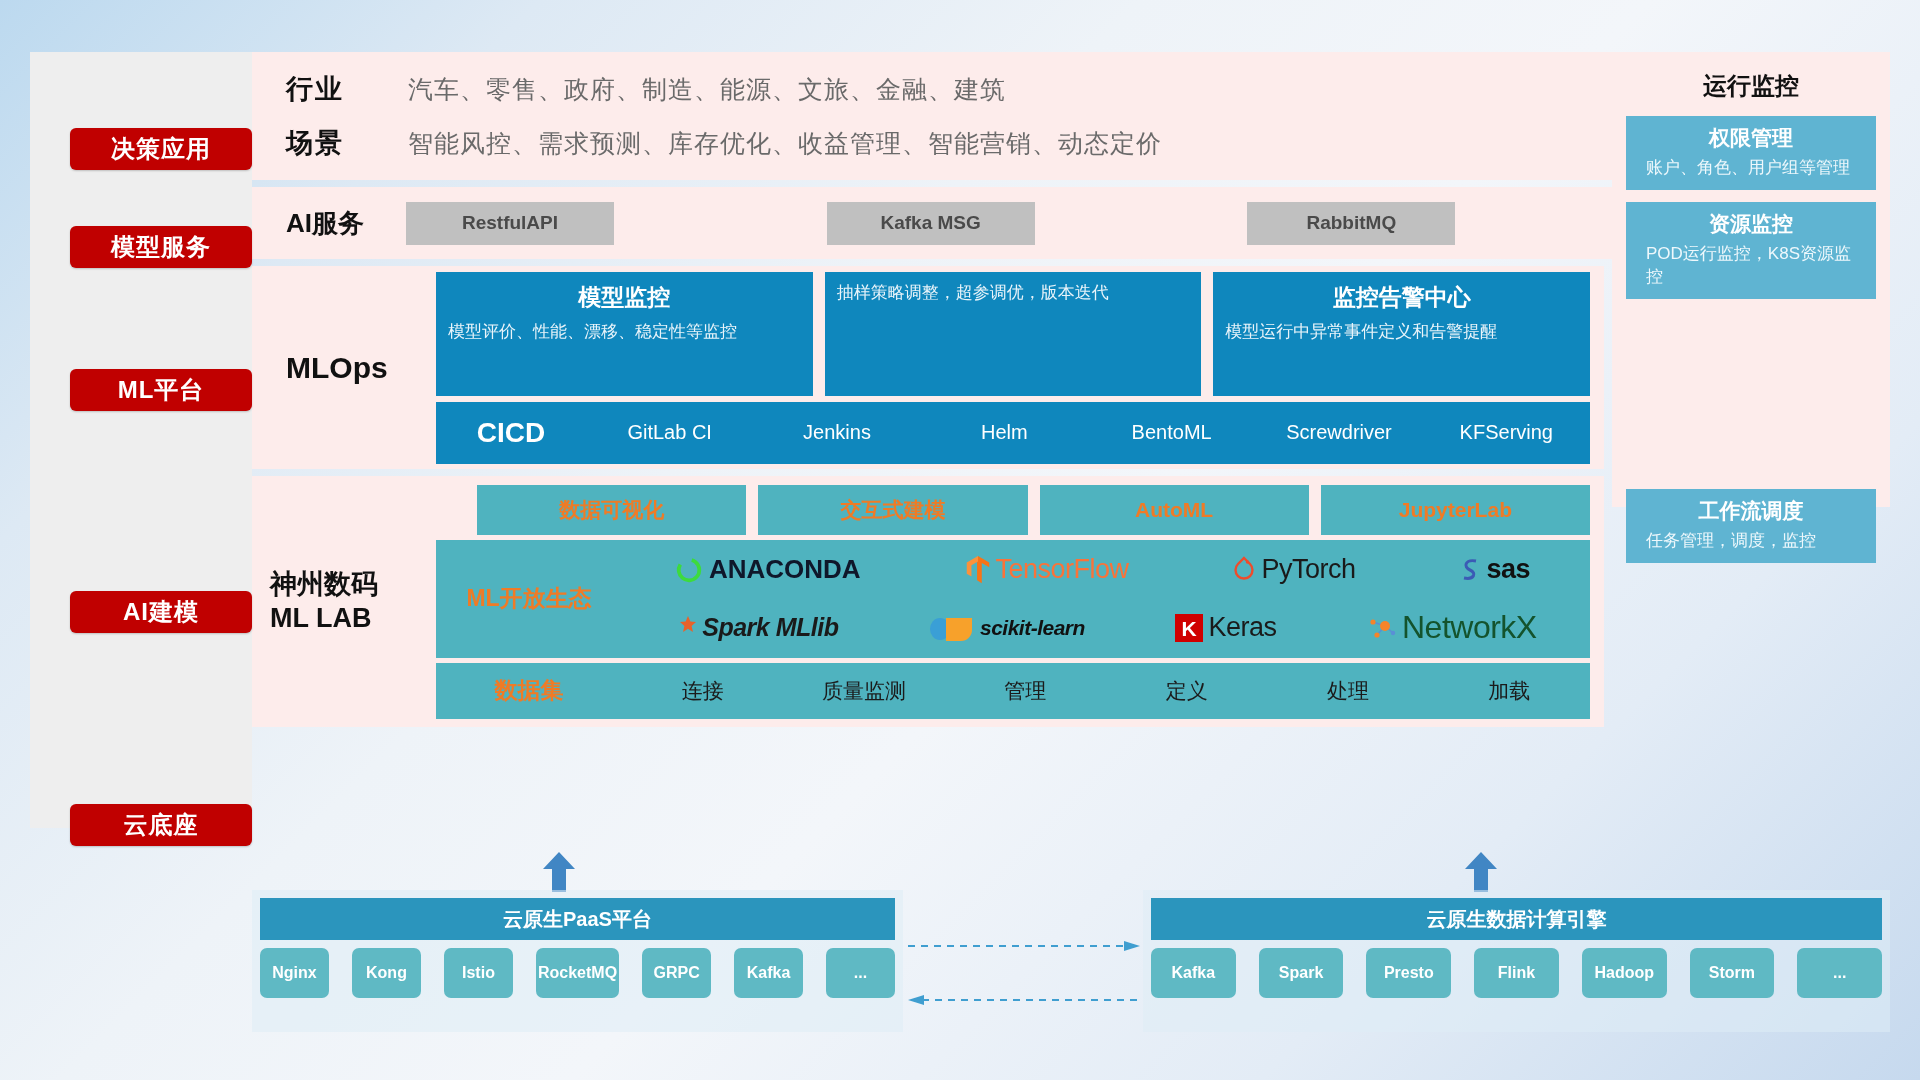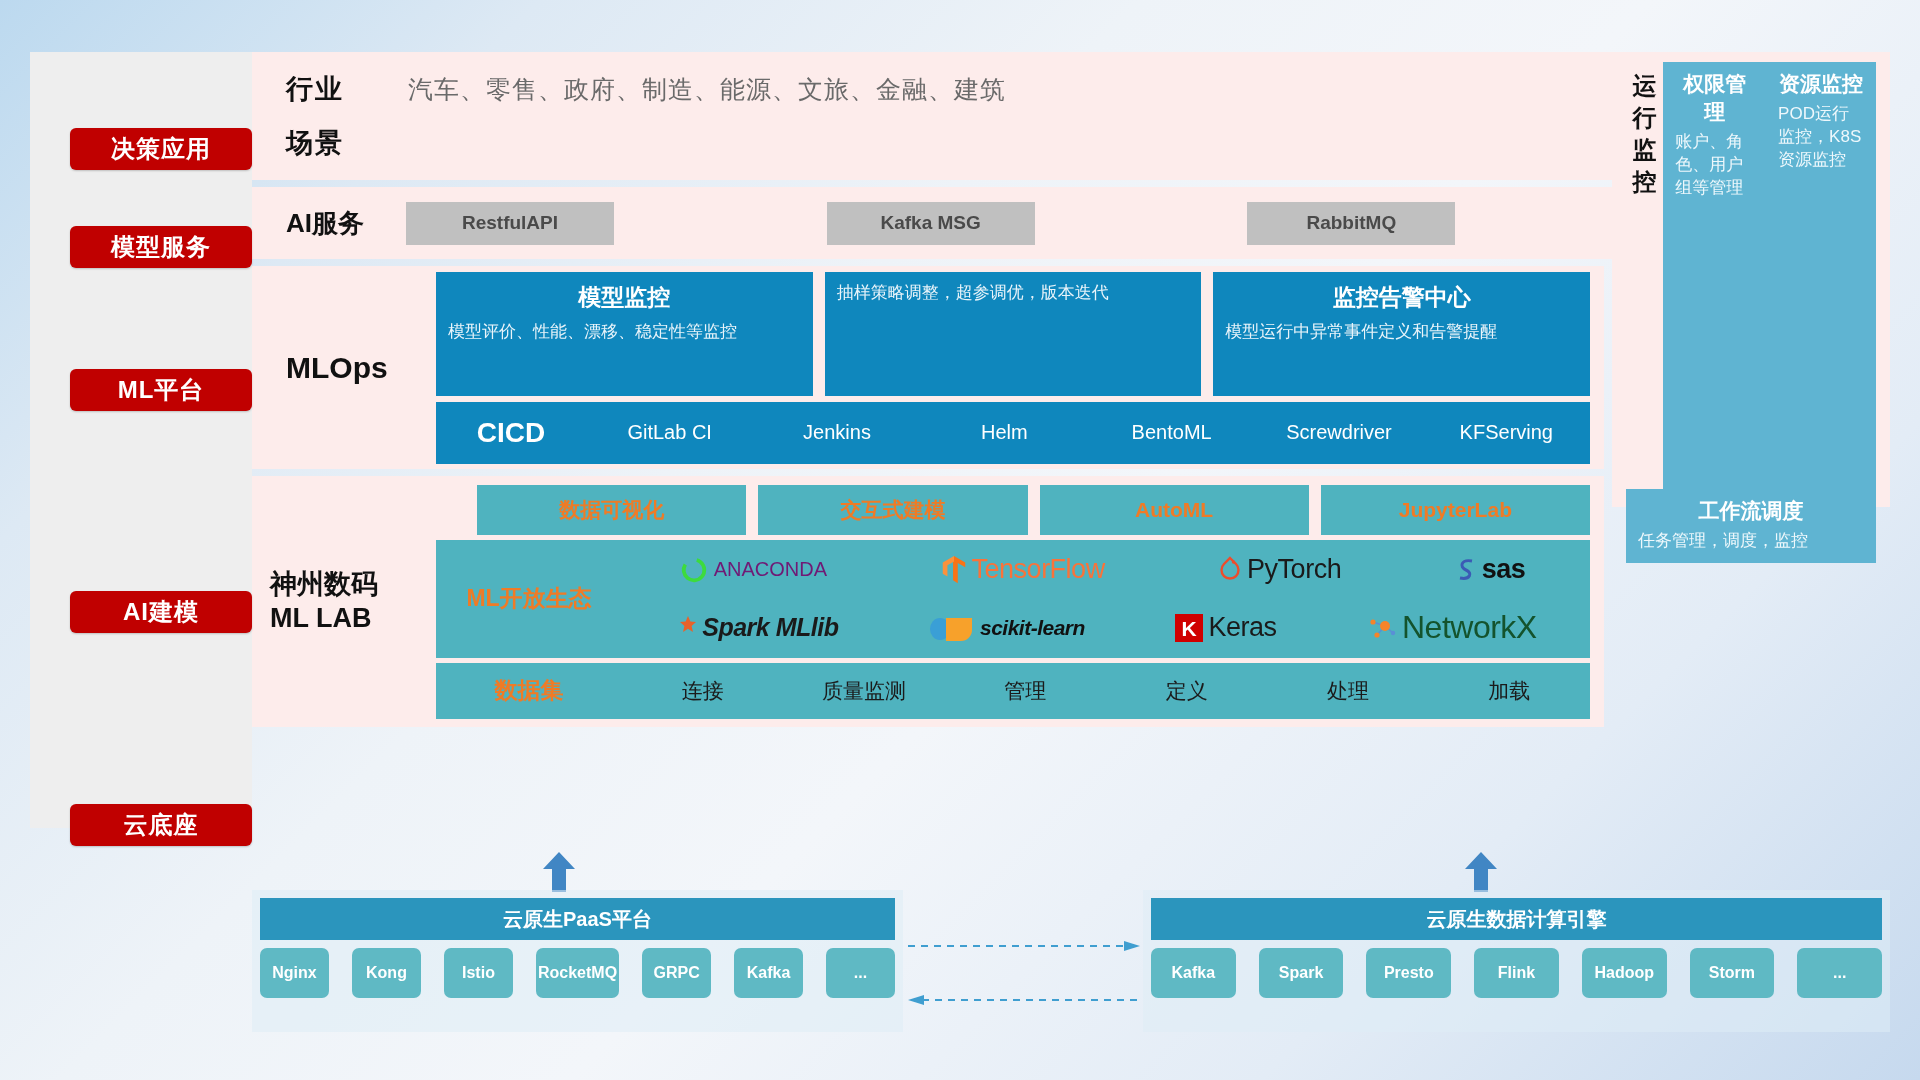--- a/index.html
+++ b/index.html
@@ -76,25 +76,25 @@
   .cicd-bar {
     background: #0f87bd; height: 62px; display: flex; align-items: center;
     color: #fff; overflow: hidden;
   }
   .cicd-title { font-size: 28px; font-weight: bold; width: 150px; text-align: center; flex: 0 0 auto;}
   .cicd-item { flex: 1; font-size: 20px; text-align: center; }
 
   
   #monitor-col {
     width: 278px; background: #fdeceb;
-    padding: 10px 14px 10px; display: flex; flex-direction: row;
+    padding: 10px 14px 10px; display: flex; flex-direction: column;
     position: absolute; left: 1360px; top: 0; height: 455px;
   }
   #monitor-col > h3 { font-size: 24px; font-weight: bold; text-align: center; color: #111; margin: 8px 0 14px; }
-  .mon-card { background: #5fb4d2; color: #fff; padding: 8px 12px 10px; }
+  .mon-card { background: #5fb4d2; color: #fff; padding: 8px 20px 10px; margin-bottom: 12px; }
   .mon-card h5 { font-size: 21px; font-weight: bold; text-align: center; margin-bottom: 5px; }
   .mon-card p { font-size: 17px; line-height: 1.35; color: #eef8fc; }
 
   
   #band-lab { background: #fdeceb; width: 1352px; height: 251px; display: flex; align-items: center; padding-left: 18px;}
   #band-lab .band-label { font-size: 27px; width: 166px; text-align: left; line-height: 1.25; }
   .lab-stack { flex: 1; display: flex; flex-direction: column; gap: 5px; padding-right: 14px;}
   .lab-tools { display: flex; gap: 12px; padding-left: 41px; }
   .lab-tool {
     flex: 1; height: 50px; background: #4fb3bf; color: #ef7b26;
@@ -148,20 +148,21 @@
 
 <div id="main-col">
 
   <div class="band" id="band-apps">
     <div class="app-row">
       <span class="app-key">行业</span>
       <span class="app-val">汽车、零售、政府、制造、能源、文旅、金融、建筑</span>
     </div>
     <div class="app-row">
       <span class="app-key">场景</span>
+      <span class="app-val">智能风控、需求预测、库存优化、收益管理、智能营销、动态定价</span>
     </div>
   </div>
 
   <div class="band" id="band-svc">
     <div class="band-label">AI服务</div>
     <div class="svc-btns">
       <div class="svc-btn">RestfulAPI</div>
       <div class="svc-btn">Kafka MSG</div>
       <div class="svc-btn">RabbitMQ</div>
       <div class="svc-btn">Web服务</div>
@@ -229,21 +230,21 @@
 
       <div class="lab-eco">
         <div class="eco-label">ML开放生态</div>
         <div class="eco-logos">
           <div class="logo-row">
 
             <span class="lg">
               <svg width="30" height="30" viewBox="0 0 32 32">
                   <circle cx="16" cy="16" r="11" fill="none" stroke="#3ddb3d" stroke-width="4" stroke-dasharray="50 14" transform="rotate(-50 16 16)"></circle>
                 </svg>
-              <span class="lg-txt" style="color:#701a75;font-weight:400;font-size:20px;letter-spacing:0">ANACONDA</span>
+              <span class="lg-txt" style="color:#0f172a;font-weight:700;font-size:26px;letter-spacing:0">ANACONDA</span>
             </span>
 
             <span class="lg">
               <svg width="26" height="30" viewBox="0 0 26 32">
                 <polygon points="13,1 25,8 25,13 17,8.5 17,30 12,27 12,5" fill="#f97316"></polygon>
                 <polygon points="13,1 1,8 1,20 6,23 6,11 13,7" fill="#fb923c"></polygon>
               </svg>
               <span class="lg-txt" style="color:#f9733a;font-size:27px">TensorFlow</span>
             </span>
 

